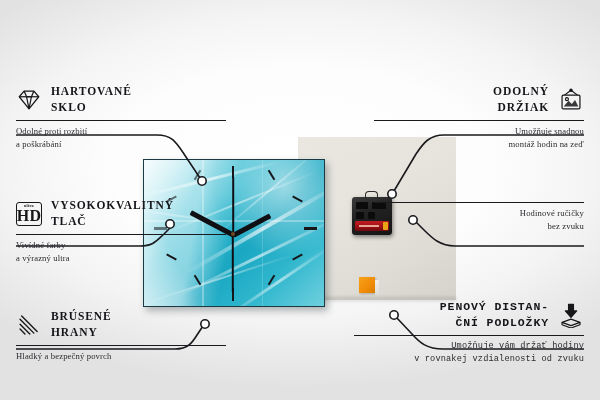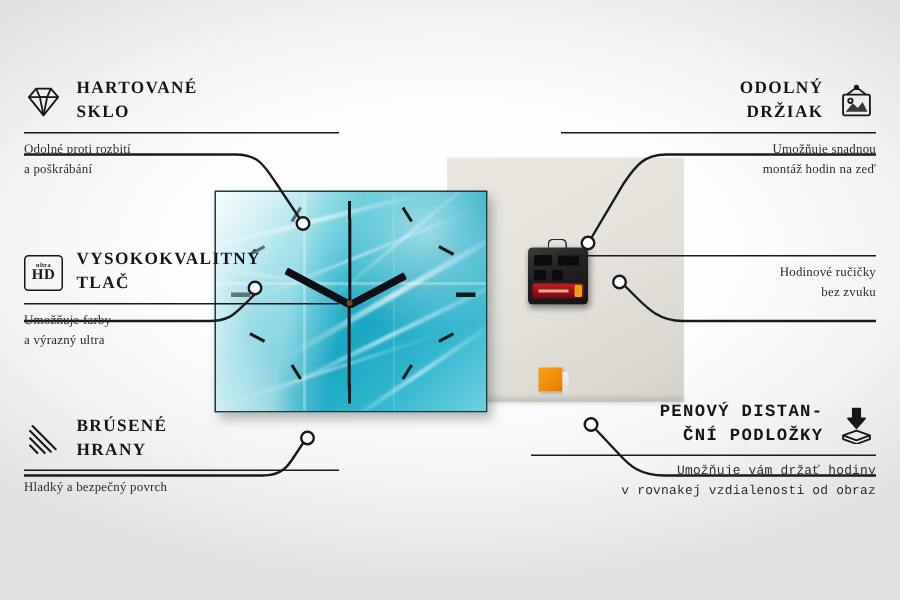--- a/index.html
+++ b/index.html
@@ -4,21 +4,21 @@
 <style>
   * { margin:0; padding:0; box-sizing:border-box; }
   html,body { width:600px; height:400px; overflow:hidden; }
   body {
     font-family:"Liberation Serif", serif;
     background:
       radial-gradient(ellipse 70% 55% at 50% 42%, #ffffff 0%, #fdfdfd 45%, #f4f4f4 70%, #e9e9e9 88%, #e2e2e2 100%);
     position:relative;
   }
 
-  #stage { position:absolute; inset:0; }
+  #stage { position:absolute; inset:0;margin-top:32px; }
 
   
   .photo {
     position:absolute;
     left:143px; top:105px; width:313px; height:170px;
   }
   .photo .wall {
     position:absolute; left:155px; top:0; width:158px; height:163px;
     background:linear-gradient(150deg,#e9e7e0 0%,#e6e4dc 38%,#dedcd4 72%,#d4d2ca 100%);
   }
@@ -95,21 +95,21 @@
     font-size:8.6px; line-height:1.48; color:#2b2b30; letter-spacing:.15px;
   }
   .co-icon { width:26px; height:26px; flex:0 0 26px; display:block; }
 
   
   .hdbox {
     width:26px;height:24px;flex:0 0 26px;border:1.4px solid #17171a;border-radius:3px;
     display:flex;flex-direction:column;align-items:center;justify-content:center;line-height:1;
   }
   .hdbox .u { font-size:4.2px; font-weight:700; letter-spacing:.2px; color:#17171a; }
-  .hdbox .h { font-size:10px; font-weight:700; letter-spacing:.3px; color:#17171a; margin-top:.5px; }
+  .hdbox .h { font-size:16px; font-weight:700; letter-spacing:.3px; color:#17171a; margin-top:.5px; }
 
   svg.connectors { position:absolute; inset:0; width:600px; height:400px; pointer-events:none; }
 </style>
 </head>
 <body>
 
 <div id="stage">
 
   <div class="photo">
     <div class="wall"></div>
@@ -214,21 +214,21 @@
       <div class="hdbox">
         <span class="u">ultra</span>
         <span class="h">HD</span>
       </div>
       <div>
         <div class="co-title">VYSOKOKVALITNÝ</div>
         <div class="co-title">TLAČ</div>
       </div>
     </div>
     <div class="co-rule"></div>
-    <div class="co-sub">Umožňuje farby</div>
+    <div class="co-sub">Vivídné farby</div>
     <div class="co-sub">a výrazný ultra</div>
   </div>
 
   <div class="callout left" style="top:277px;">
     <div class="co-head">
       <svg class="co-icon" viewBox="0 0 32 32">
         <g fill="none" stroke="#17171a" stroke-width="1.7" stroke-linecap="round">
           <path d="M5 9 L22 26"></path>
             <path d="M5 15 L17 27"></path>
             <path d="M5 21 L11 27"></path>
@@ -282,16 +282,16 @@
           <path d="M5 25 v3 l11 4 11-4 v-3"></path>
         </g>
       </svg>
       <div>
         <div class="co-title">PENOVÝ DISTAN-</div>
         <div class="co-title">ČNÍ PODLOŽKY</div>
       </div>
     </div>
     <div class="co-rule"></div>
     <div class="co-sub">Umožňuje vám držať hodiny</div>
-    <div class="co-sub">v rovnakej vzdialenosti od obraz</div>
+    <div class="co-sub">v rovnakej vzdialenosti od zvuku</div>
   </div>
 
 </div>
 
 </body></html>

